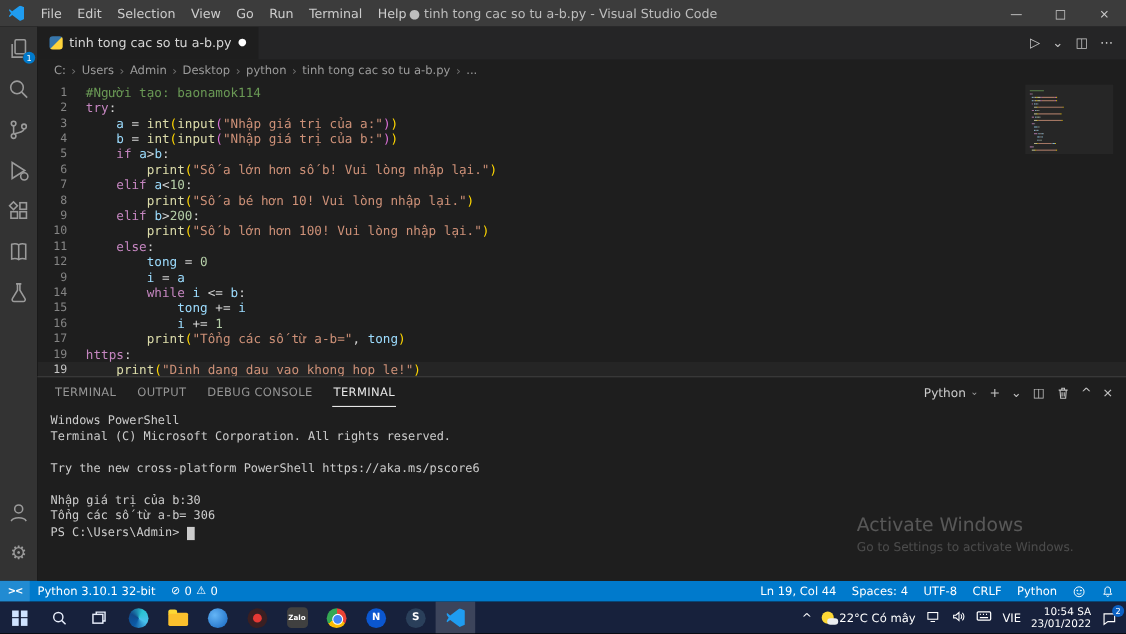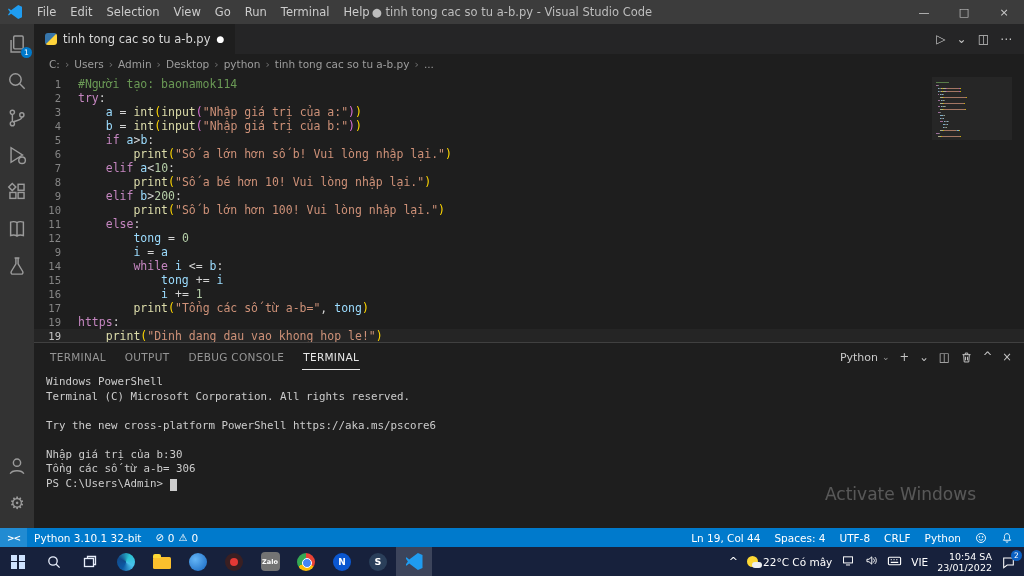--- a/index.html
+++ b/index.html
@@ -98,21 +98,21 @@
   .win-logo{width:14px;height:14px;display:grid;grid-template:1fr 1fr / 1fr 1fr;gap:1.5px;}
   .win-logo span{background:#cfe3ff;}
   .tb-btn svg{stroke:#e8eefb;fill:none;stroke-width:1.3;}
   .folder-ic{width:18px;height:12px;background:#fbc02d;border-radius:1.5px;position:relative;margin-top:3px;}
   .folder-ic::before{content:"";position:absolute;top:-3px;left:0;width:8px;height:4px;background:#fdd835;border-radius:2px 2px 0 0;}
   .circle-ic{width:18px;height:18px;border-radius:50%;}
   .edge-ic{background:conic-gradient(from 210deg,#0c59a4,#114a8b,#2bc3d2,#49c1ec,#0c59a4);}
   .blueapp-ic{background:radial-gradient(circle at 35% 35%,#64b5f6,#1565c0);}
   .rec-ic{background:#3a1f22;display:flex;align-items:center;justify-content:center;}
   .rec-ic i{width:8px;height:8px;border-radius:50%;background:#e53935;}
-  .zalo-ic{width:19px;height:19px;border-radius:4px;background:#737373;color:#fff;font-size:6.5px;font-weight:bold;display:flex;align-items:center;justify-content:center;}
+  .zalo-ic{width:19px;height:19px;border-radius:4px;background:#404040;color:#fff;font-size:6.5px;font-weight:bold;display:flex;align-items:center;justify-content:center;}
   .chrome-ic{background:conic-gradient(#ea4335 0 33%,#fbbc05 33% 66%,#34a853 66% 100%);position:relative;}
   .chrome-ic::after{content:"";position:absolute;left:5px;top:5px;width:8px;height:8px;border-radius:50%;background:#4285f4;border:1.5px solid #fff;}
   .coccoc-ic{background:#0b57d0;color:#fff;font-size:9px;font-weight:bold;display:flex;align-items:center;justify-content:center;}
   .steam-ic{background:#2a3f5a;color:#fff;font-size:9.5px;font-weight:bold;display:flex;align-items:center;justify-content:center;}
   .vsc-ic{width:17px;height:17px;background:#1f9cf0;clip-path:polygon(73% 0%,100% 12%,100% 88%,73% 100%,22% 62%,6% 75%,0% 70%,14% 50%,0% 30%,6% 25%,22% 38%);}
   .tray{margin-left:auto;display:flex;align-items:center;gap:9px;padding-right:8px;color:#ffffff;font-size:10.5px;}
   .tray svg{stroke:#ffffff;fill:none;stroke-width:1.2;}
   .chev{font-size:11px;color:#fff;}
   .wx{display:flex;align-items:center;gap:5px;}
   .sun{width:11px;height:11px;border-radius:50%;background:#fdd835;position:relative;flex:none;}
@@ -369,20 +369,21 @@
             <div class="term-line"><span class="tm-t">Terminal (C) Microsoft Corporation. All rights reserved.</span></div>
             <div class="term-line">&nbsp;</div>
             <div class="term-line"><span class="tm-t">Try the new cross-platform PowerShell https://aka.ms/pscore6</span></div>
             <div class="term-line">&nbsp;</div>
             <div class="term-line"><span class="tm-t">Nhập giá trị của b:30</span></div>
             <div class="term-line"><span class="tm-t">Tổng các số từ a-b= 306</span></div>
             <div class="term-line"><span class="tm-t">PS C:\Users\Admin&gt; </span><span class="tm-cur">&nbsp;</span></div>
           </div>
         <div class="watermark">
           <div class="wm1">Activate Windows</div>
+          <div class="wm2">Go to Settings to activate Windows.</div>
         </div>
       </div>
 
     </div>
   </div>
 
   <div class="statusbar">
     <span class="sb-item sb-remote">&gt;&lt;</span>
     <span class="sb-item">Python 3.10.1 32-bit</span>
     <span class="sb-item">

